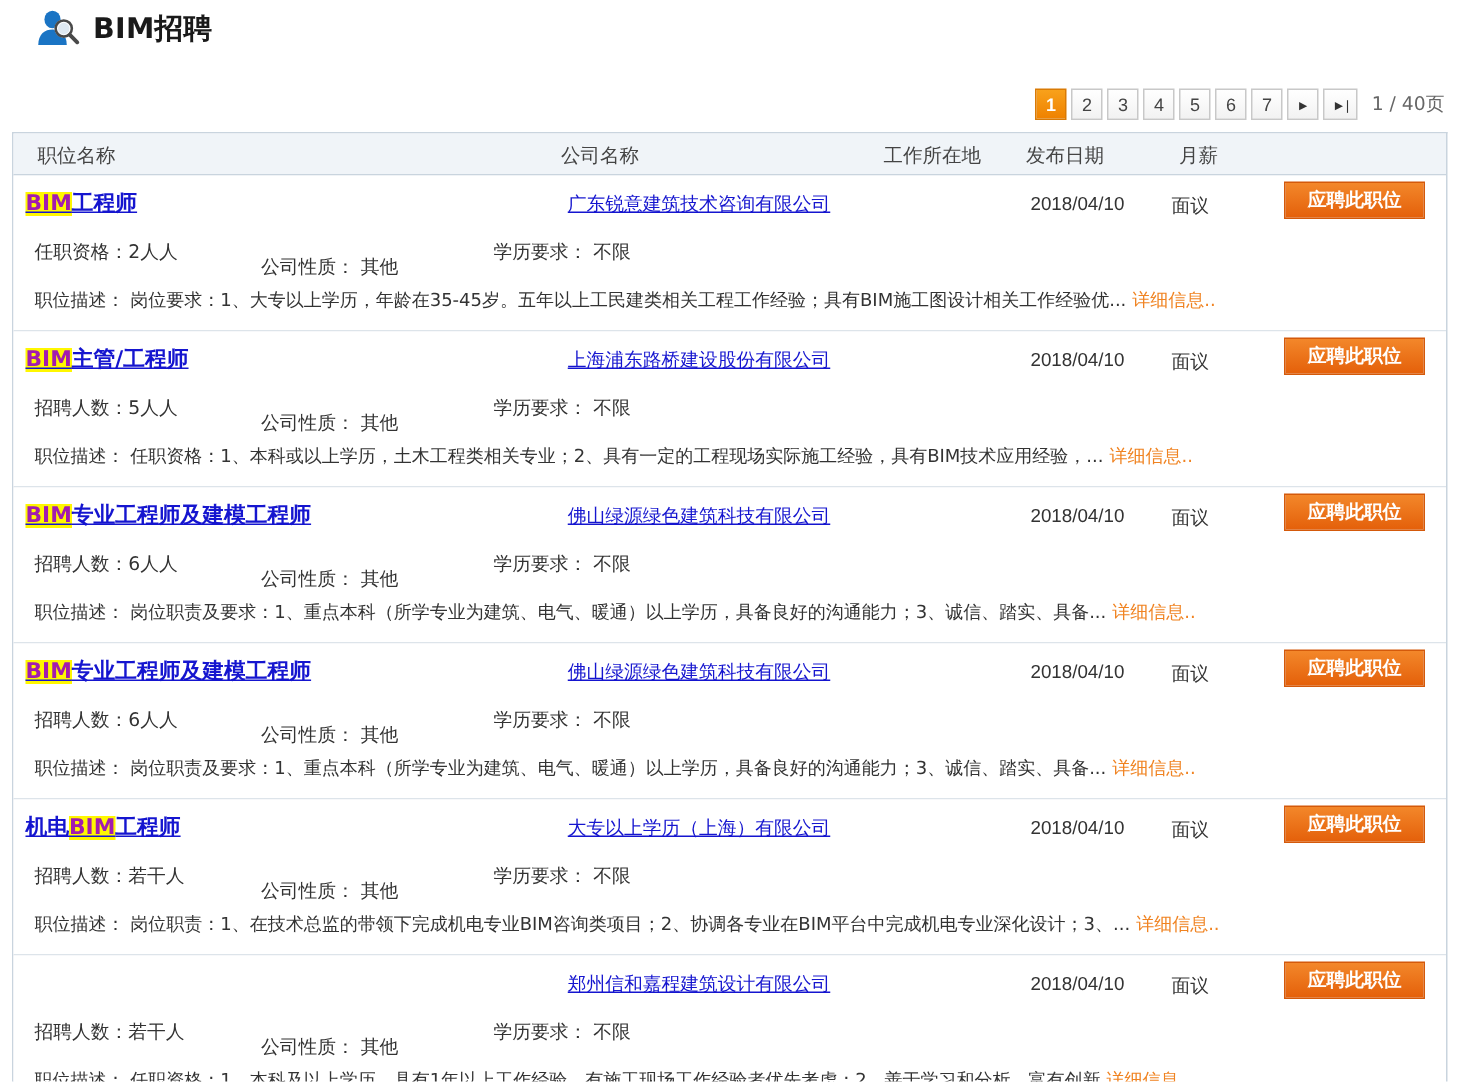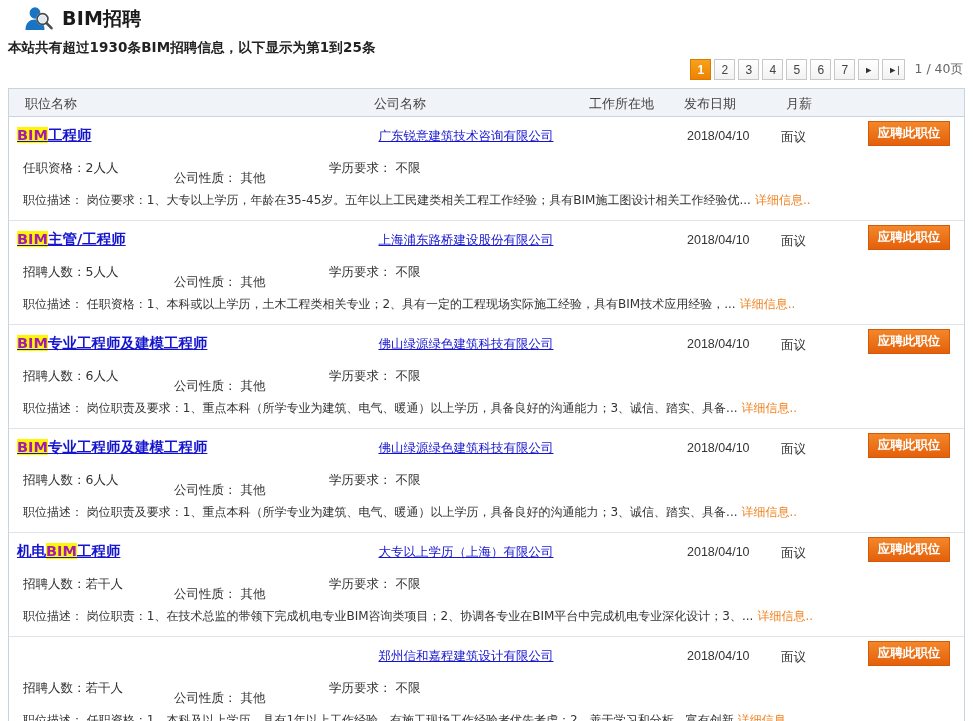--- a/index.html
+++ b/index.html
@@ -108,21 +108,21 @@
     position: absolute; left: 678px; top: 12px;
     font-size: 12.5px; color: #333;
     font-family: "Liberation Sans", sans-serif;
   }
   .salary {
     position: absolute; left: 772px; top: 12px;
     font-size: 12.5px; color: #333;
   }
   .apply-btn {
     position: absolute; right: 14px; top: 4px;
-    width: 82px; height: 25px;
+    width: 94px; height: 25px;
     background: linear-gradient(#f3872a,#e4600a);
     border: 1px solid #d4590a;
     color: #fff; font-size: 12.5px; font-weight: bold;
     display: flex; align-items: center; justify-content: center;
     cursor: pointer;
   }
 
   .r-line2 {
     position: relative; height: 32px;
     font-size: 12.5px; color: #333;
@@ -158,21 +158,20 @@
         <path d="M3.5 27 C3.5 19.5 8 16.6 13 16.6 C18 16.6 22.5 19.5 22.5 27 Z" fill="#1a74c4"></path>
         <circle cx="20.5" cy="16" r="6.2" fill="#ffffff" opacity="0.95"></circle>
         <circle cx="20.5" cy="16" r="5.4" fill="none" stroke="#4a4a4a" stroke-width="1.7"></circle>
         <circle cx="20.5" cy="16" r="3.8" fill="#dfe9f2"></circle>
         <line x1="24.6" y1="20.2" x2="29.5" y2="25.2" stroke="#4a4a4a" stroke-width="2.6" stroke-linecap="round"></line>
       </svg>
     </div>
     <div class="hdr-title">BIM招聘</div>
   </div>
 
-  <div class="subtitle">本站共有超过1930条BIM招聘信息，以下显示为第1到25条</div>
 
   <div class="pager-wrap">
     <div class="pg active">1</div>
     <div class="pg">2</div>
     <div class="pg">3</div>
     <div class="pg">4</div>
     <div class="pg">5</div>
     <div class="pg">6</div>
     <div class="pg">7</div>
     <div class="pg arrow">►</div>

